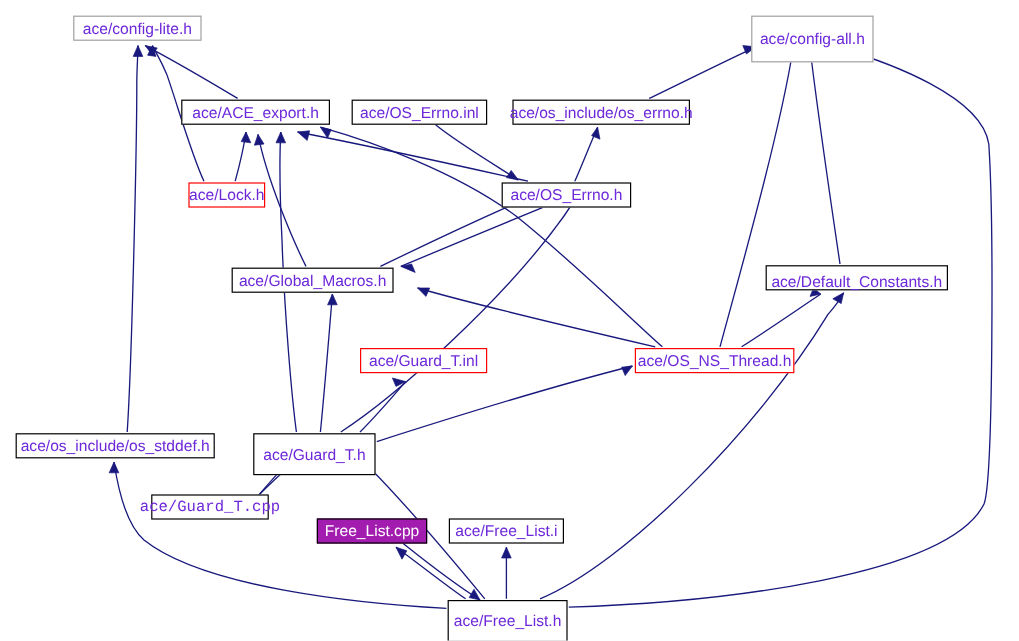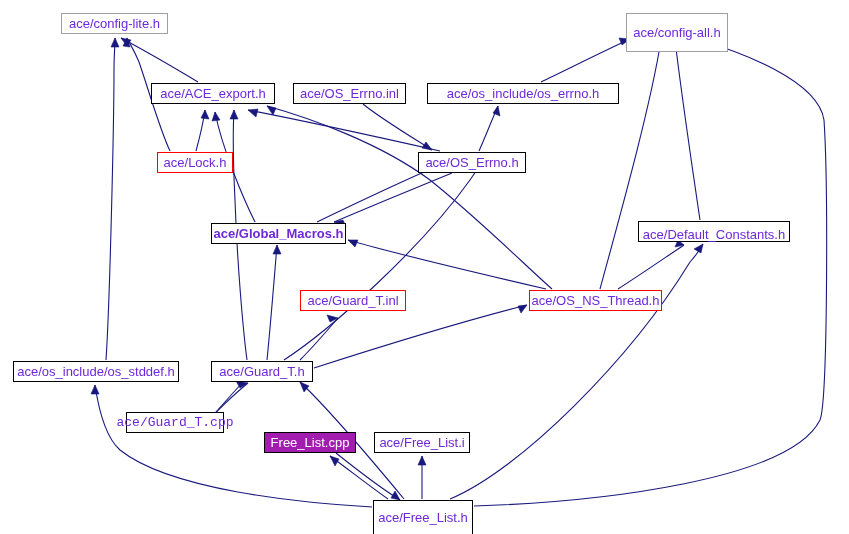--- a/index.html
+++ b/index.html
@@ -133,45 +133,45 @@
       </div>
       <div class="node-box kind-gray" style="left: 626px; top: 13px; width: 102px; height: 39px; justify-content: center;">
         <span class="node-label">ace/config-all.h</span>
       </div>
       <div class="node-box kind-normal" style="left: 151px; top: 83px; width: 124px; height: 21px;">
         <span class="node-label">ace/ACE_export.h</span>
       </div>
       <div class="node-box kind-normal" style="left: 293px; top: 83px; width: 113px; height: 21px;">
         <span class="node-label">ace/OS_Errno.inl</span>
       </div>
-      <div class="node-box kind-normal" style="left: 427px; top: 83px; width: 192px; height: 21px;">
+      <div class="node-box kind-normal" style="left: 427px; top: 83px; width: 148px; height: 21px;">
         <span class="node-label">ace/os_include/os_errno.h</span>
       </div>
-      <div class="node-box kind-red" style="left: 157px; top: 152px; width: 76px; height: 21px;">
+      <div class="node-box kind-red" style="left: 157px; top: 152px; width: 64px; height: 21px;">
         <span class="node-label">ace/Lock.h</span>
       </div>
       <div class="node-box kind-normal" style="left: 418px; top: 152px; width: 108px; height: 21px;">
         <span class="node-label">ace/OS_Errno.h</span>
       </div>
-      <div class="node-box kind-normal" style="left: 211px; top: 223px; width: 135px; height: 21px; font-weight: bold;">
+      <div class="node-box kind-normal" style="left: 193px; top: 223px; width: 135px; height: 21px;">
         <span class="node-label">ace/Global_Macros.h</span>
       </div>
       <div class="node-box kind-normal" style="left: 638px; top: 221px; width: 152px; height: 21px; align-items: flex-end;">
         <span class="node-label">ace/Default_Constants.h</span>
       </div>
       <div class="node-box kind-red" style="left: 300px; top: 290px; width: 106px; height: 21px;">
         <span class="node-label">ace/Guard_T.inl</span>
       </div>
       <div class="node-box kind-red" style="left: 529px; top: 290px; width: 133px; height: 21px;">
         <span class="node-label">ace/OS_NS_Thread.h</span>
       </div>
       <div class="node-box kind-normal" style="left: 13px; top: 361px; width: 166px; height: 21px;">
         <span class="node-label">ace/os_include/os_stddef.h</span>
       </div>
-      <div class="node-box kind-normal" style="left: 211px; top: 361px; width: 102px; height: 21px;">
+      <div class="node-box kind-normal" style="left: 211px; top: 361px; width: 102px; height: 35px;">
         <span class="node-label">ace/Guard_T.h</span>
       </div>
       <div class="node-box kind-normal" style="left: 126px; top: 412px; width: 98px; height: 21px; font-family: Liberation Mono, monospace;">
         <span class="node-label">ace/Guard_T.cpp</span>
       </div>
       <div class="node-box kind-current" style="left: 264px; top: 432px; width: 92px; height: 21px;">
         <span class="node-label">Free_List.cpp</span>
       </div>
       <div class="node-box kind-normal" style="left: 374px; top: 432px; width: 96px; height: 21px;">
         <span class="node-label">ace/Free_List.i</span>

